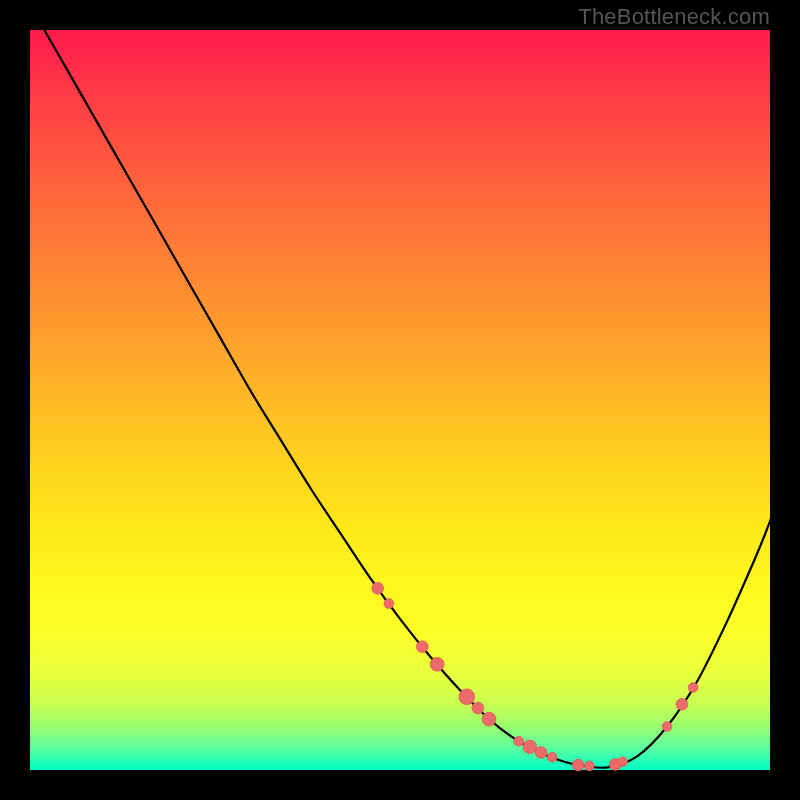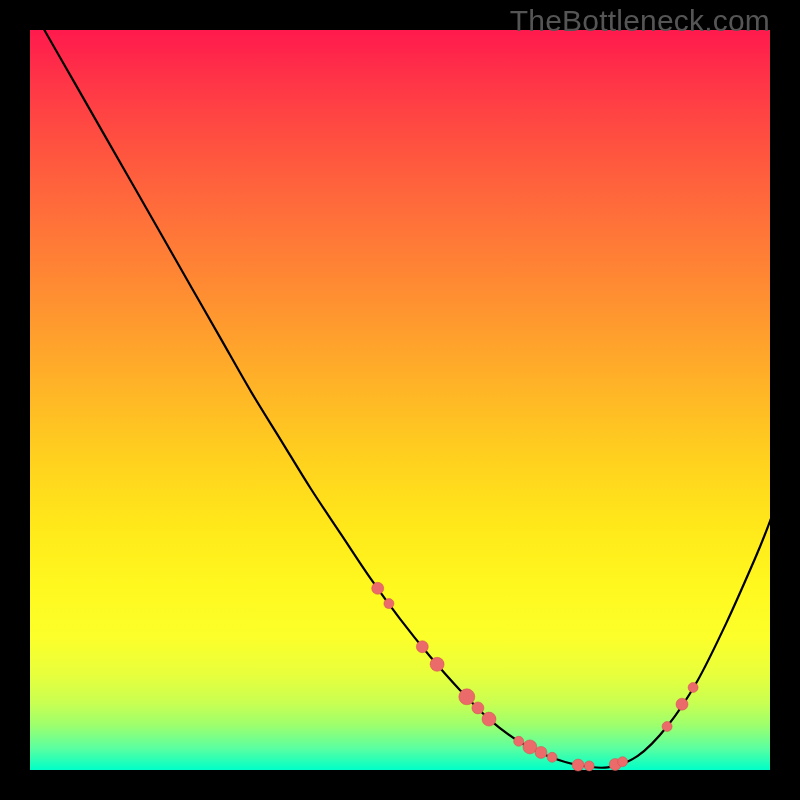--- a/index.html
+++ b/index.html
@@ -34,21 +34,21 @@
       #5cffa0 97%,
       #00ffc8 100%);
     border: 1px solid #000;
     box-sizing: border-box;
   }
   .watermark {
     position: absolute;
     top: 4px;
     right: 30px;
     color: #555;
-    font-size: 30px;
+    font-size: 22px;
     font-weight: 500;
     letter-spacing: 0.2px;
     user-select: none;
   }
   svg.curve {
     position: absolute;
     left: 29px;
     top: 29px;
     width: 742px;
     height: 742px;

